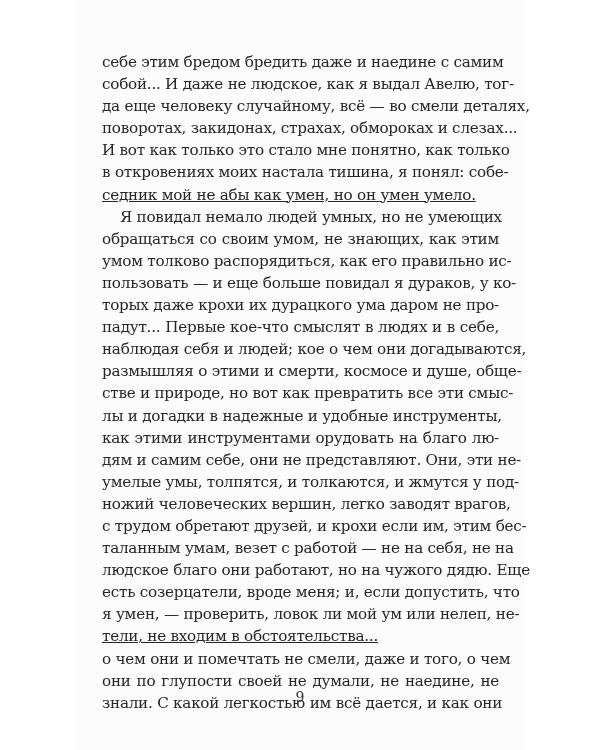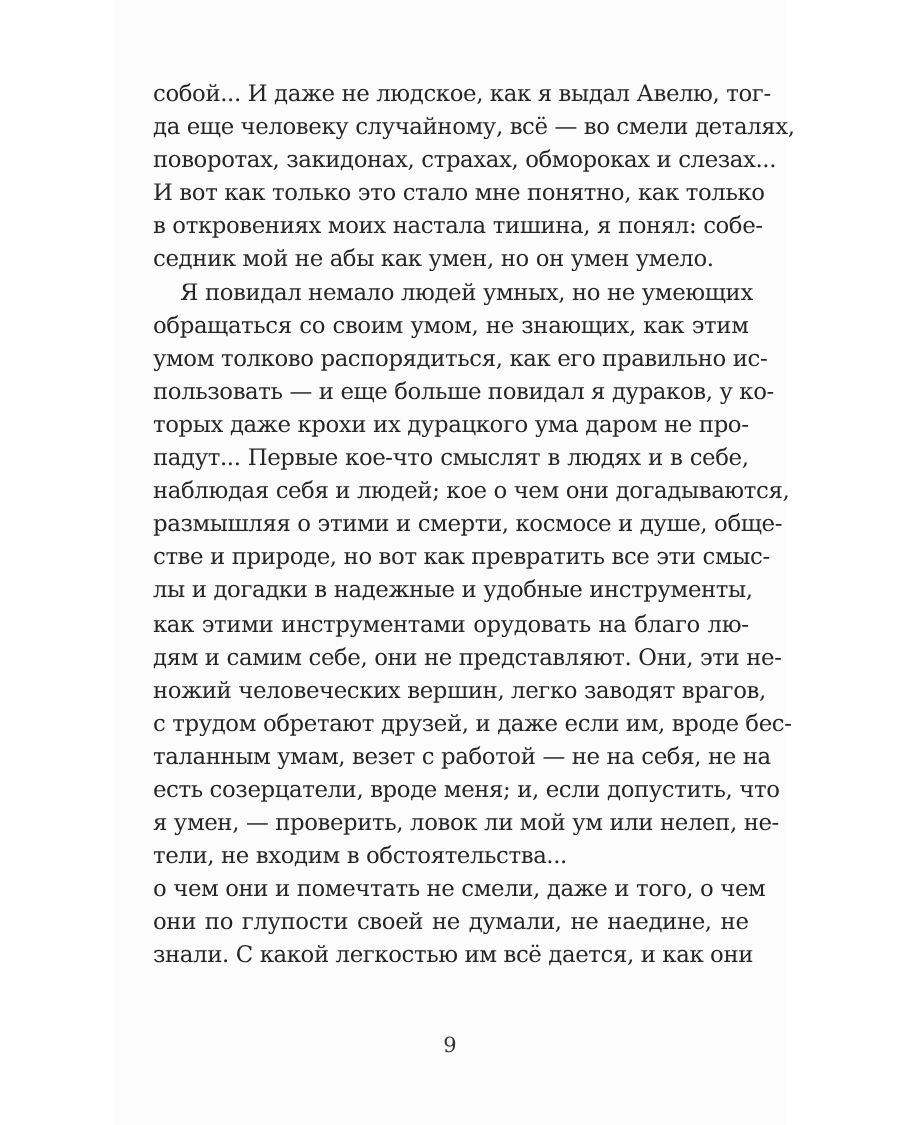--- a/index.html
+++ b/index.html
@@ -32,20 +32,21 @@
     }
     .line {
       display: block;
       white-space: nowrap;
       text-align: justify;
       text-align-last: justify;
       height: 22.1px;
     }
     .line.last {
       text-align-last: left;
+      text-decoration: underline;
     }
     .line.indent {
       padding-left: 18px;
     }
     .page-number {
       position: absolute;
       left: 0;
       width: 600px;
       top: 689px;
       text-align: center;
@@ -55,20 +56,21 @@
     }
   </style>
 </head>
 <body>
 
 <div class="page"></div>
 
 <div class="text-block">
 
   <div>
+    <span class="line">себе этим бредом бредить даже и наедине с самим</span>
     <span class="line">собой... И даже не людское, как я выдал Авелю, тог-</span>
     <span class="line">да еще человеку случайному, всё — во смели деталях,</span>
     <span class="line">поворотах, закидонах, страхах, обмороках и слезах...</span>
     <span class="line">И вот как только это стало мне понятно, как только</span>
     <span class="line">в откровениях моих настала тишина, я понял: собе-</span>
     <span class="line last">седник мой не абы как умен, но он умен умело.</span>
   </div>
 
   <div>
     <span class="line indent">Я повидал немало людей умных, но не умеющих</span>
@@ -76,23 +78,25 @@
     <span class="line">умом толково распорядиться, как его правильно ис-</span>
     <span class="line">пользовать — и еще больше повидал я дураков, у ко-</span>
     <span class="line">торых даже крохи их дурацкого ума даром не про-</span>
     <span class="line">падут... Первые кое-что смыслят в людях и в себе,</span>
     <span class="line">наблюдая себя и людей; кое о чем они догадываются,</span>
     <span class="line">размышляя о этими и смерти, космосе и душе, обще-</span>
     <span class="line">стве и природе, но вот как превратить все эти смыс-</span>
     <span class="line">лы и догадки в надежные и удобные инструменты,</span>
     <span class="line">как этими инструментами орудовать на благо лю-</span>
     <span class="line">дям и самим себе, они не представляют. Они, эти не-</span>
+    <span class="line">умелые умы, толпятся, и толкаются, и жмутся у под-</span>
     <span class="line">ножий человеческих вершин, легко заводят врагов,</span>
-    <span class="line">с трудом обретают друзей, и даже если им, вроде бес-</span>
+    <span class="line">с трудом обретают друзей, и крохи если им, этим бес-</span>
     <span class="line">таланным умам, везет с работой — не на себя, не на</span>
+    <span class="line">людское благо они работают, но на чужого дядю. Еще</span>
     <span class="line">есть созерцатели, вроде меня; и, если допустить, что</span>
     <span class="line">я умен, — проверить, ловок ли мой ум или нелеп, не-</span>
     <span class="line last">тели, не входим в обстоятельства...</span>
   </div>
 
   <div>
     <span class="line">о чем они и помечтать не смели, даже и того, о чем</span>
     <span class="line">они по глупости своей не думали, не наедине, не</span>
     <span class="line">знали. С какой легкостью им всё дается, и как они</span>
 

